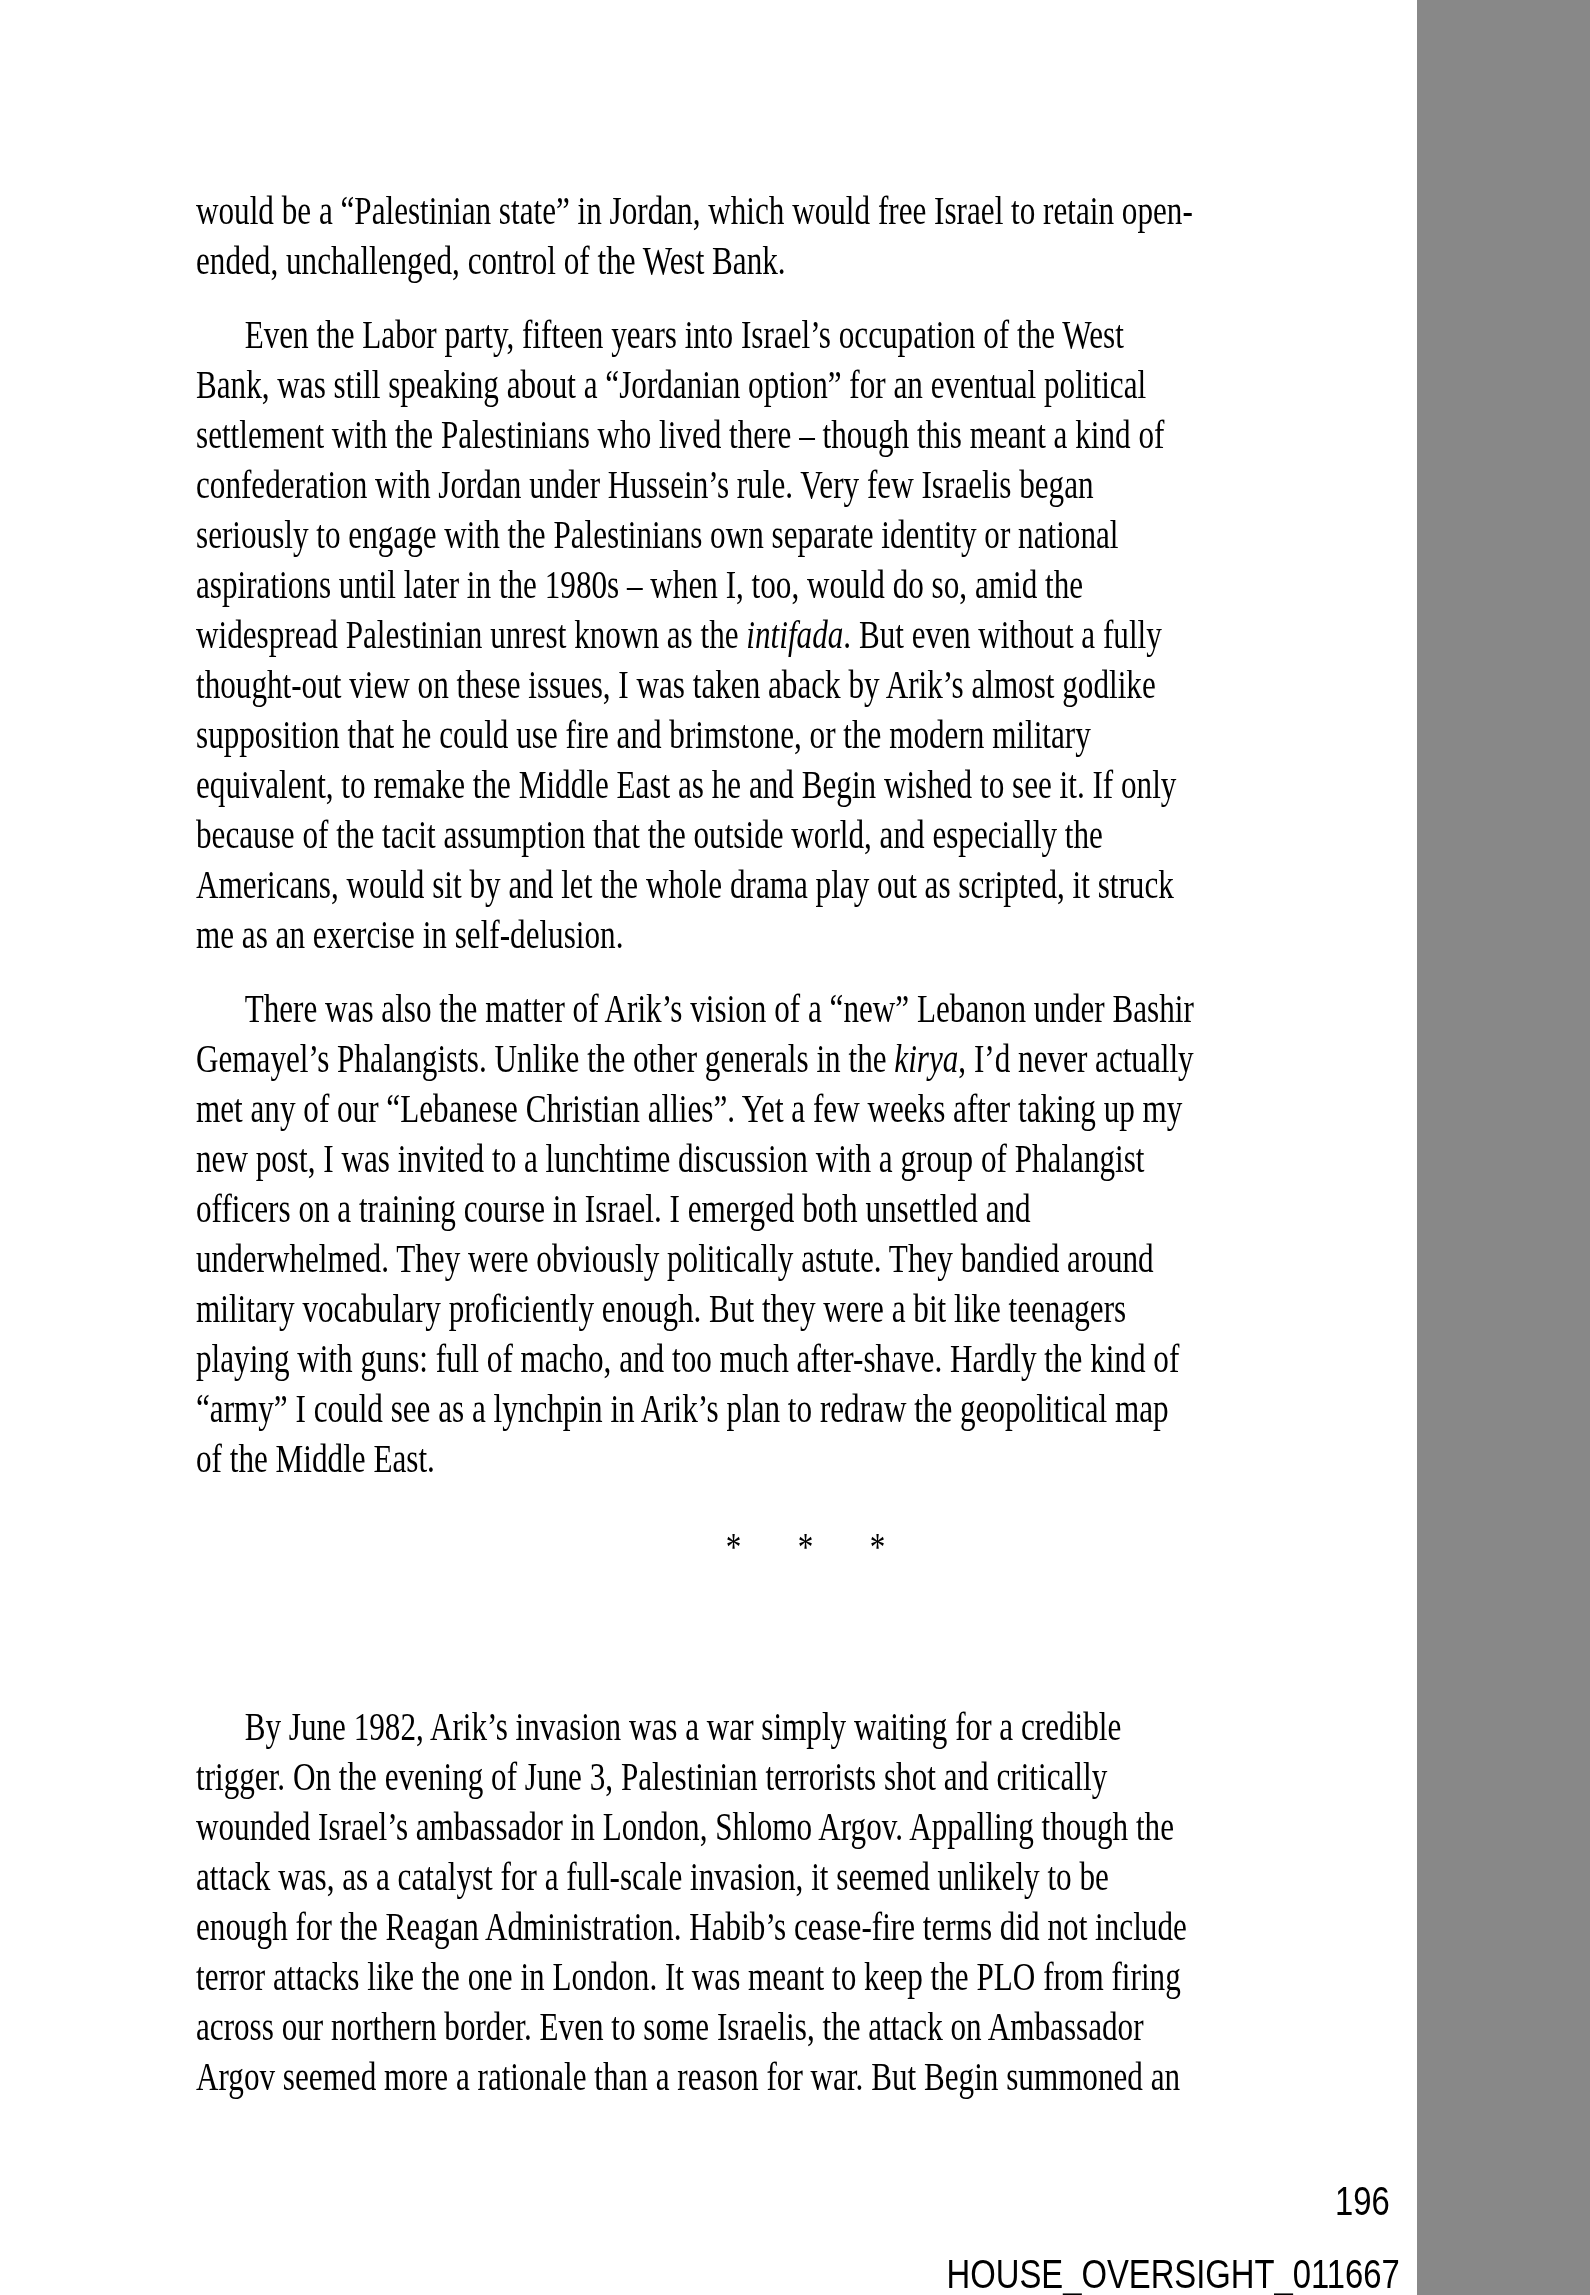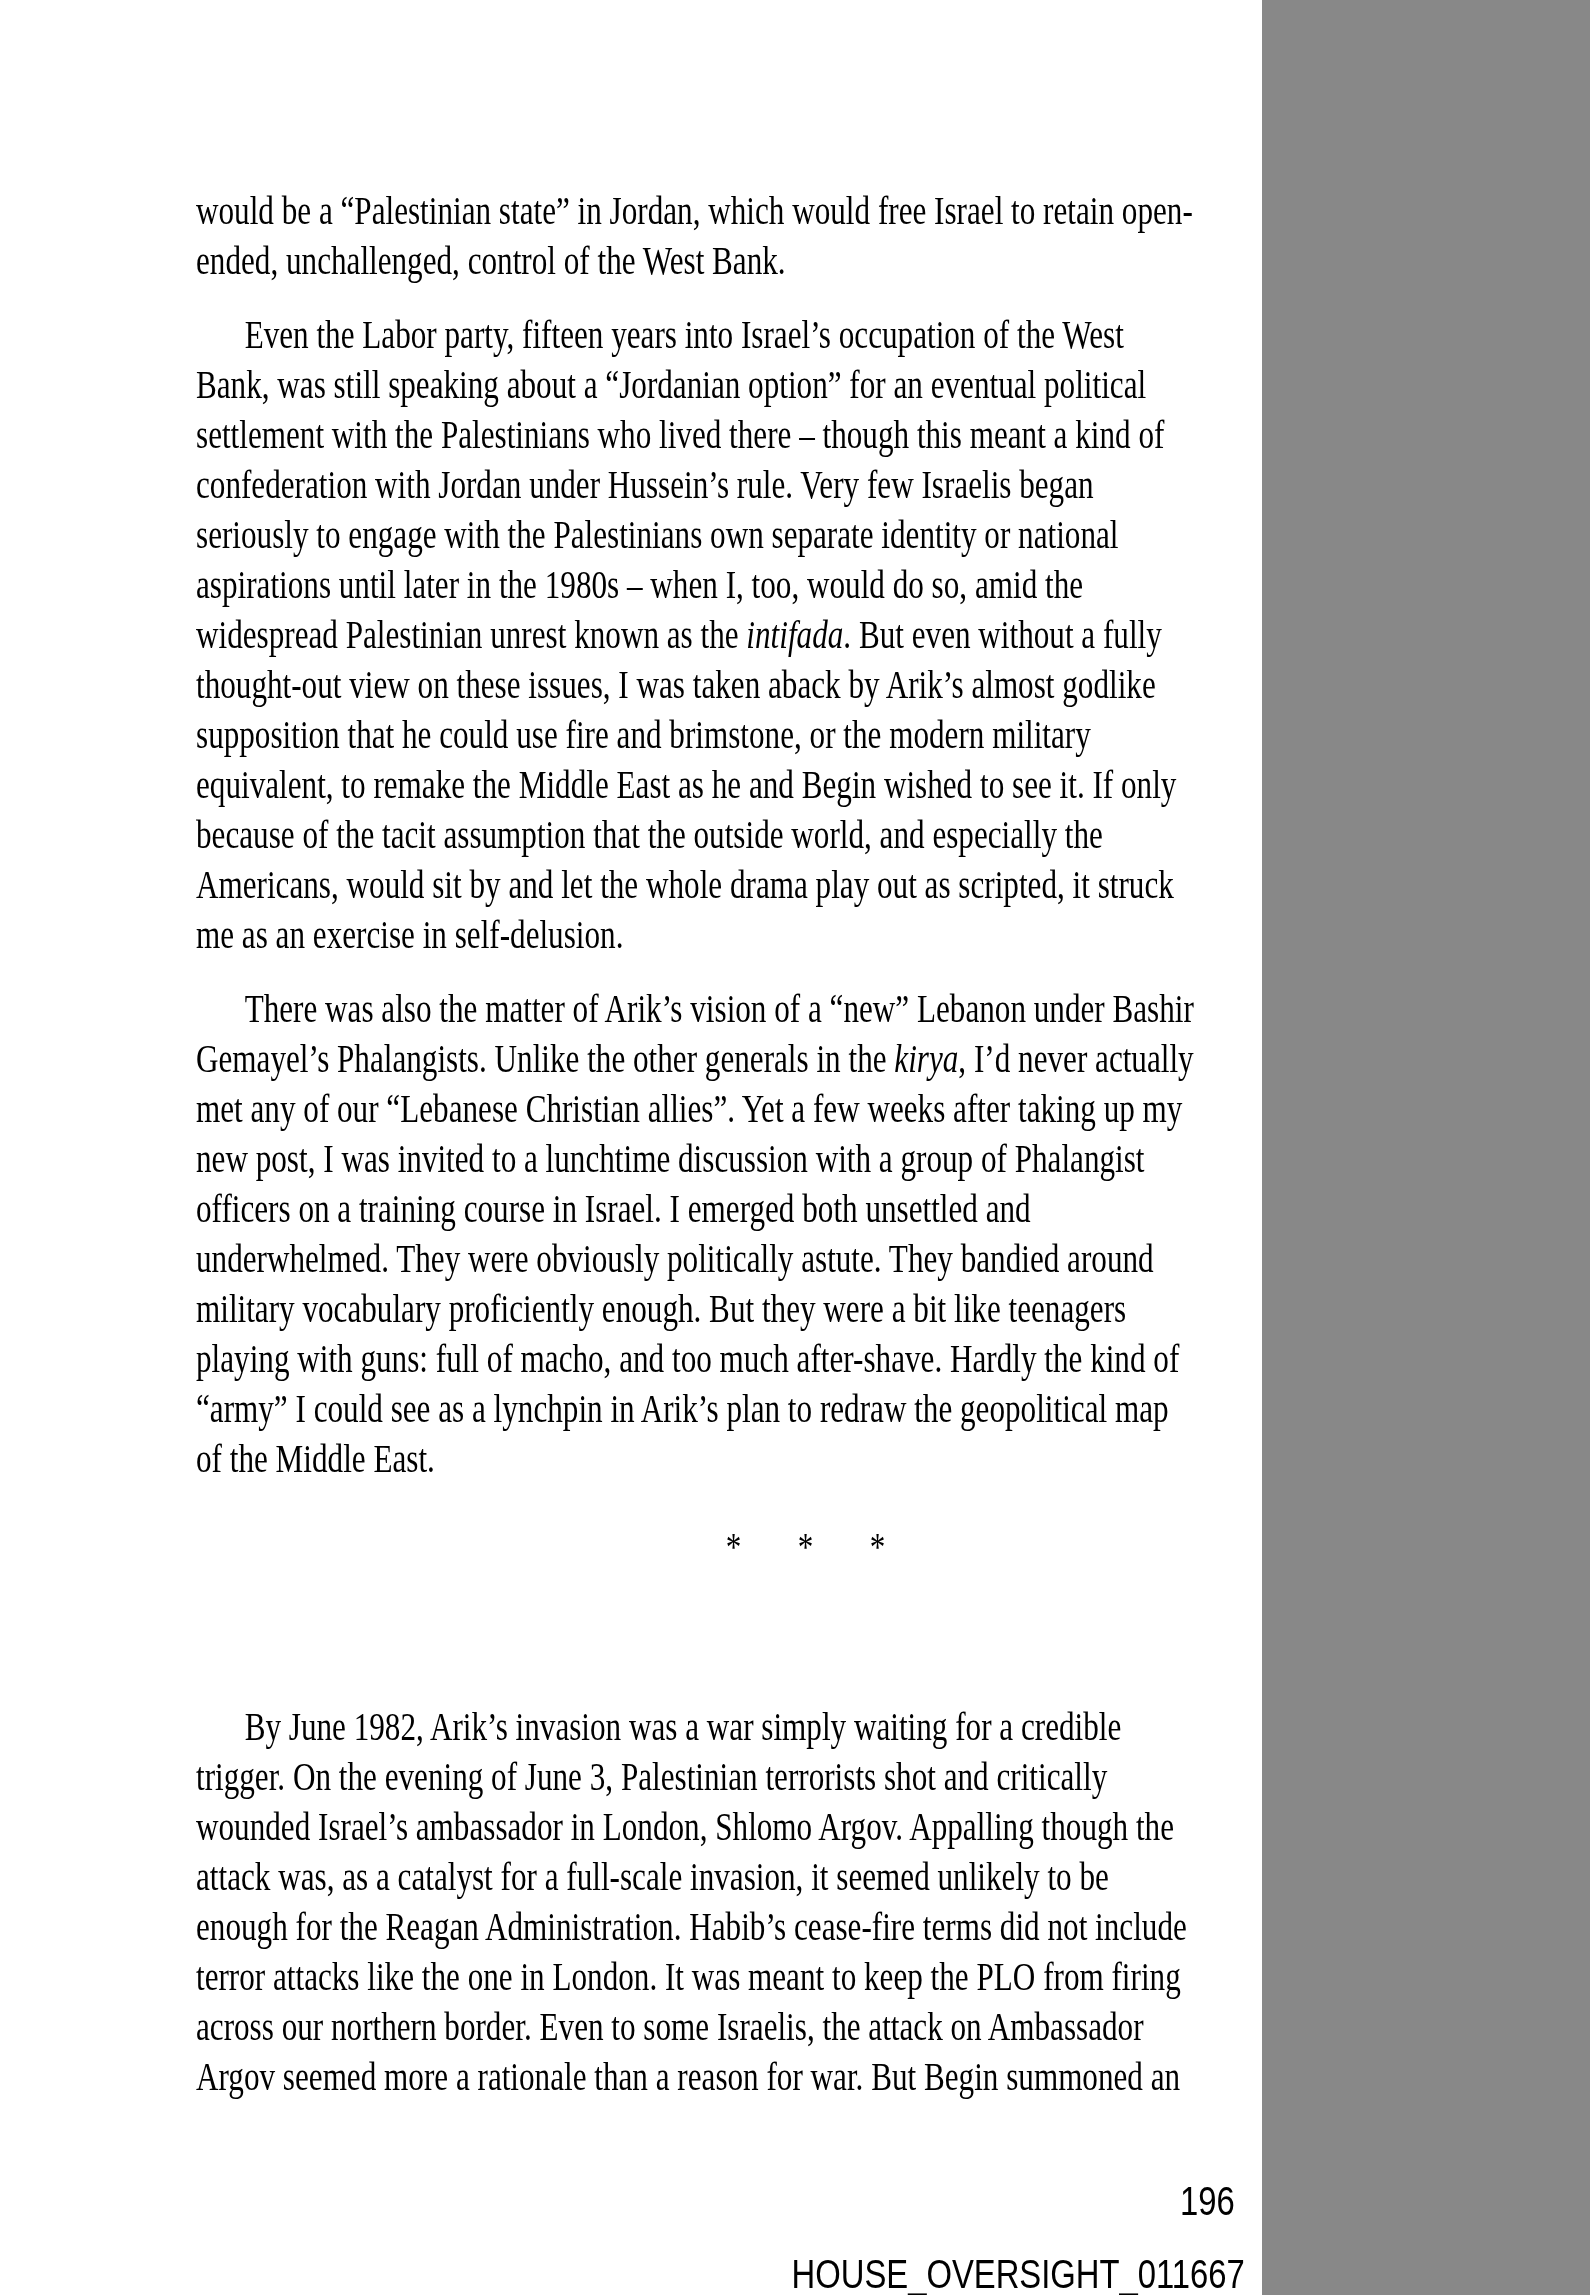--- a/index.html
+++ b/index.html
@@ -2,21 +2,21 @@
 <html style="font-size:10.3px"><head>
 <meta charset="utf-8">
 <style>
   html, body {
     margin: 0;
     padding: 0;
     background: #888;
   }
   .page {
     position: relative;
-    width: 1262px;
+    width: 1417px;
     height: 2295px;
     background: #ffffff;
     color: #000000;
     overflow: hidden;
     font-family: "Liberation Serif", "DejaVu Serif", serif;
   }
   
   .body {
     position: absolute;
     left: 196px;

